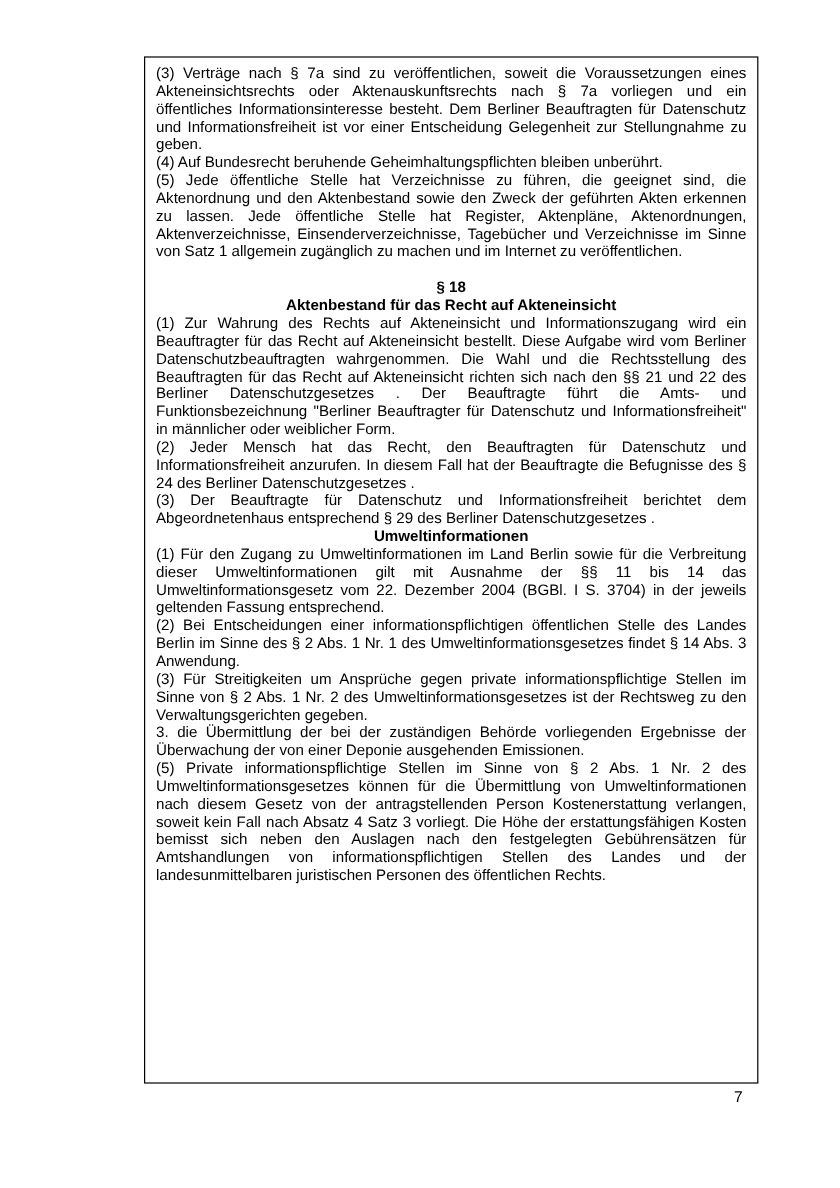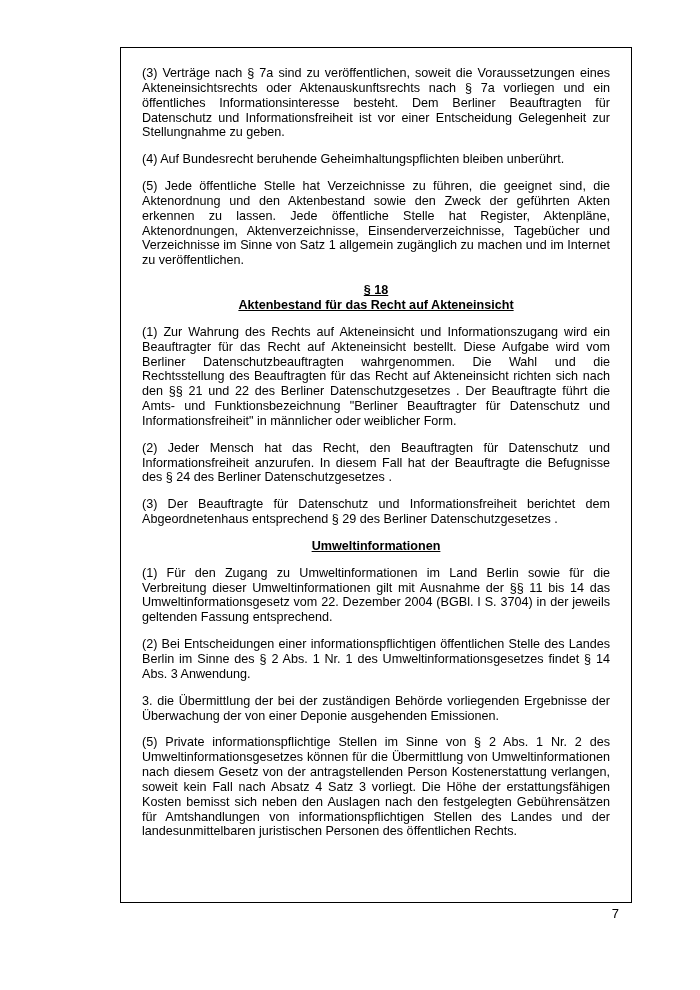--- a/index.html
+++ b/index.html
@@ -20,34 +20,33 @@
     left: 120px;
     top: 47px;
     width: 512px;
     height: 856px;
     border: 1px solid #000000;
     box-sizing: border-box;
     padding: 6px 9px;
     overflow: hidden;
   }
   .para {
-    margin: 12px;
+    margin: 0;
     font-size: 12.6px;
     line-height: 14.85px;
     text-align: justify;
     hyphens: auto;
     -webkit-hyphens: auto;
   }
   .heading {
     margin: 0;
     font-size: 12.6px;
     line-height: 14.85px;
     font-weight: bold;
     text-align: center;
-    text-decoration: underline;
   }
   .section-gap {
     margin-top: 15px;
   }
   .page-number {
     position: absolute;
     left: 595px;
     top: 906px;
     width: 24px;
     text-align: right;
@@ -64,17 +63,18 @@
     <p class="para">(4) Auf Bundesrecht beruhende Geheimhaltungspflichten bleiben unberührt.</p>
     <p class="para">(5) Jede öffentliche Stelle hat Verzeichnisse zu führen, die geeignet sind, die Aktenordnung und den Aktenbestand sowie den Zweck der geführten Akten erkennen zu lassen. Jede öffentliche Stelle hat Register, Aktenpläne, Aktenordnungen, Aktenverzeichnisse, Einsenderverzeichnisse, Tagebücher und Verzeichnisse im Sinne von Satz 1 allgemein zugänglich zu machen und im Internet zu veröffentlichen.</p>
     <p class="heading section-gap">§ 18</p>
     <p class="heading">Aktenbestand für das Recht auf Akteneinsicht</p>
     <p class="para">(1) Zur Wahrung des Rechts auf Akteneinsicht und Informationszugang wird ein Beauftragter für das Recht auf Akteneinsicht bestellt. Diese Aufgabe wird vom Berliner Datenschutzbeauftragten wahrgenommen. Die Wahl und die Rechtsstellung des Beauftragten für das Recht auf Akteneinsicht richten sich nach den §§ 21 und 22 des Berliner Datenschutzgesetzes . Der Beauftragte führt die Amts- und Funktionsbezeichnung "Berliner Beauftragter für Datenschutz und Informationsfreiheit" in männlicher oder weiblicher Form.</p>
     <p class="para">(2) Jeder Mensch hat das Recht, den Beauftragten für Datenschutz und Informationsfreiheit anzurufen. In diesem Fall hat der Beauftragte die Befugnisse des § 24 des Berliner Datenschutzgesetzes .</p>
     <p class="para">(3) Der Beauftragte für Datenschutz und Informationsfreiheit berichtet dem Abgeordnetenhaus entsprechend § 29 des Berliner Datenschutzgesetzes .</p>
     <p class="heading">Umweltinformationen</p>
     <p class="para">(1) Für den Zugang zu Umweltinformationen im Land Berlin sowie für die Verbreitung dieser Umweltinformationen gilt mit Ausnahme der §§ 11 bis 14 das Umweltinformationsgesetz vom 22. Dezember 2004 (BGBl. I S. 3704) in der jeweils geltenden Fassung entsprechend.</p>
     <p class="para">(2) Bei Entscheidungen einer informationspflichtigen öffentlichen Stelle des Landes Berlin im Sinne des § 2 Abs. 1 Nr. 1 des Umweltinformationsgesetzes findet § 14 Abs. 3 Anwendung.</p>
+    <p class="para">(3) Für Streitigkeiten um Ansprüche gegen private informationspflichtige Stellen im Sinne von § 2 Abs. 1 Nr. 2 des Umweltinformationsgesetzes ist der Rechtsweg zu den Verwaltungsgerichten gegeben.</p>
     <p class="para">3. die Übermittlung der bei der zuständigen Behörde vorliegenden Ergebnisse der Überwachung der von einer Deponie ausgehenden Emissionen.</p>
     <p class="para">(5) Private informationspflichtige Stellen im Sinne von § 2 Abs. 1 Nr. 2 des Umweltinformationsgesetzes können für die Übermittlung von Umweltinformationen nach diesem Gesetz von der antragstellenden Person Kostenerstattung verlangen, soweit kein Fall nach Absatz 4 Satz 3 vorliegt. Die Höhe der erstattungsfähigen Kosten bemisst sich neben den Auslagen nach den festgelegten Gebührensätzen für Amtshandlungen von informationspflichtigen Stellen des Landes und der landesunmittelbaren juristischen Personen des öffentlichen Rechts.</p>
   </div>
   <div class="page-number">7</div>
 </div>
 
 </body></html>

